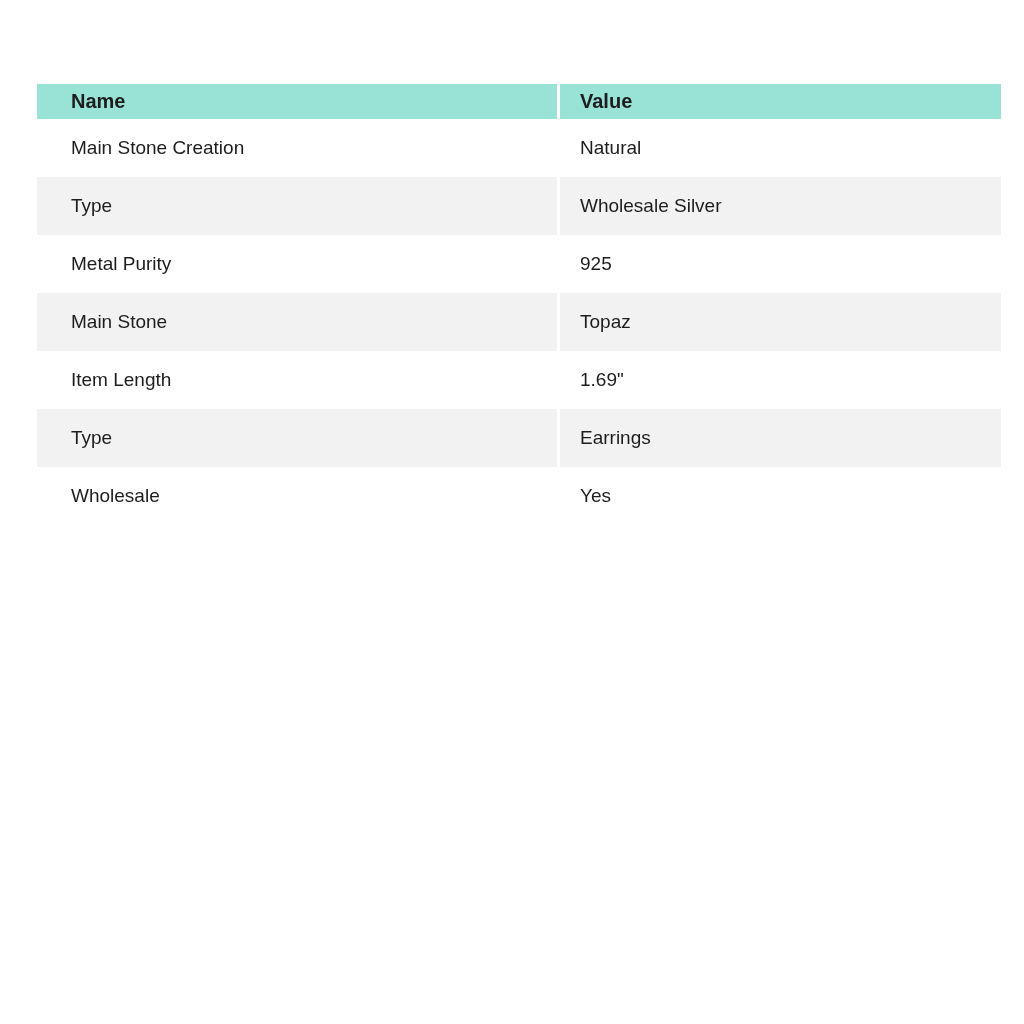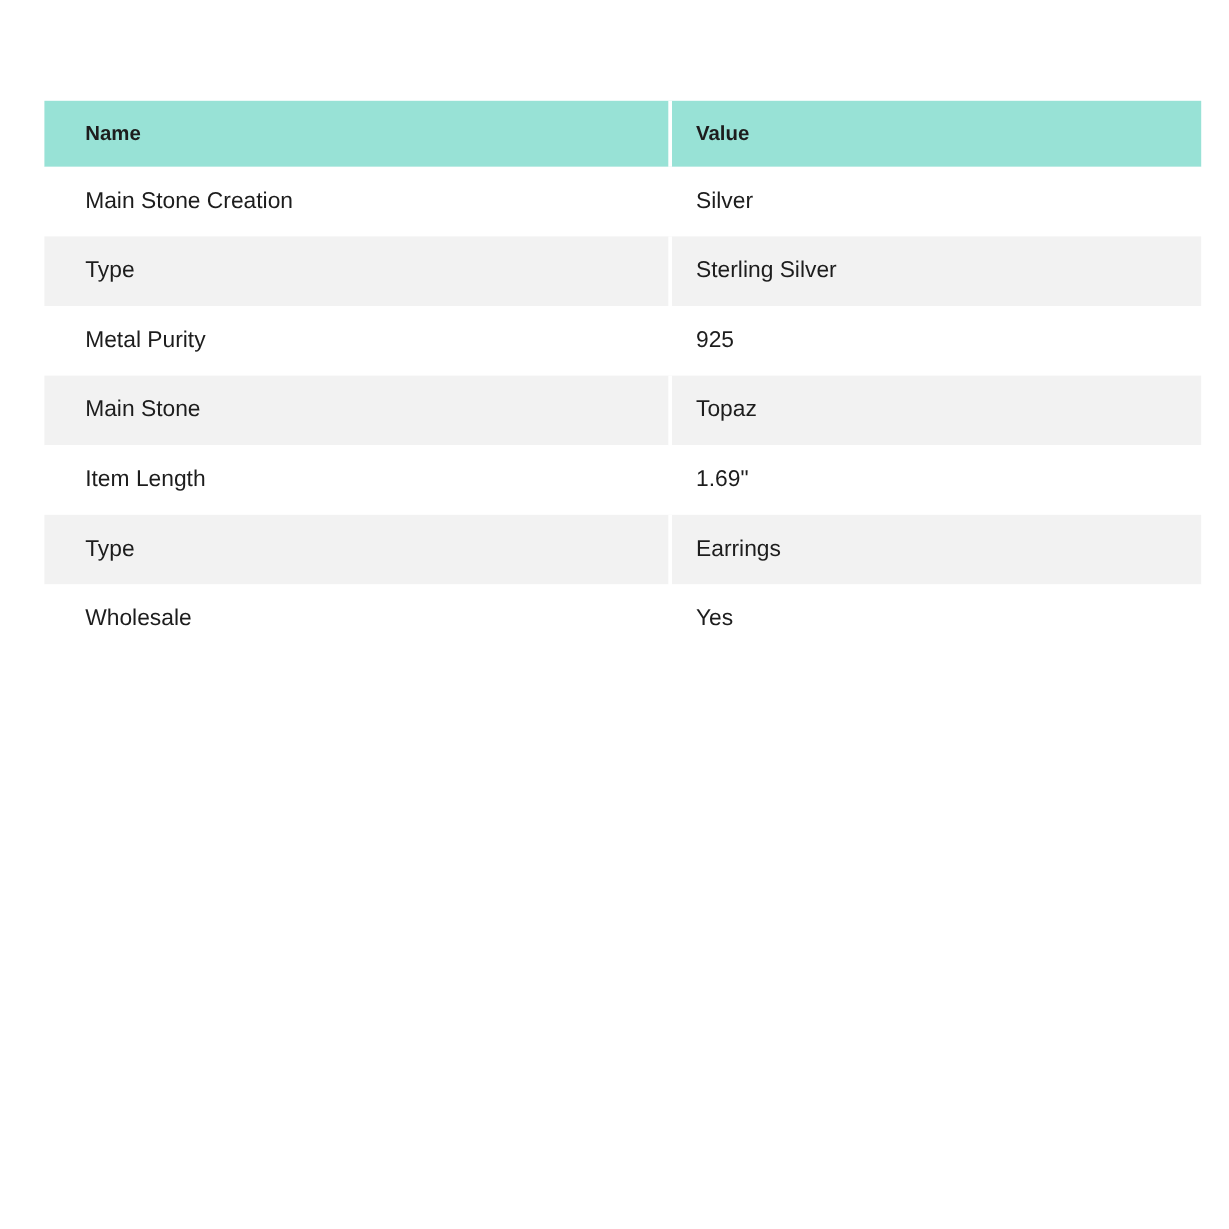--- a/index.html
+++ b/index.html
@@ -27,22 +27,22 @@
   .spec-table td {
     margin: 0;
     vertical-align: middle;
     text-align: left;
     color: var(--text-color, #1d1d1d);
     white-space: nowrap;
     overflow: hidden;
   }
   .spec-table thead th {
     background: var(--header-bg, #98e2d6);
-    height: 55px;
-    font-size: 17px;
+    height: 35px;
+    font-size: 20px;
     font-weight: 600;
     padding: 0 0 0 34px;
   }
   .spec-table thead th.col-value {
     padding-left: 20px;
   }
   .col-name {
     width: 486px;
   }
   .col-value {
@@ -69,25 +69,25 @@
 <table class="spec-table">
   <thead>
     <tr>
       <th class="col-name">Name</th>
       <th class="col-value">Value</th>
     </tr>
   </thead>
   <tbody id="spec-tbody">
       <tr>
         <td class="col-name">Main Stone Creation</td>
-        <td class="col-value">Silver</td>
+        <td class="col-value">Natural</td>
       </tr>
       <tr>
         <td class="col-name">Type</td>
-        <td class="col-value">Sterling Silver</td>
+        <td class="col-value">Wholesale Silver</td>
       </tr>
       <tr>
         <td class="col-name">Metal Purity</td>
         <td class="col-value">925</td>
       </tr>
       <tr>
         <td class="col-name">Main Stone</td>
         <td class="col-value">Topaz</td>
       </tr>
       <tr>

